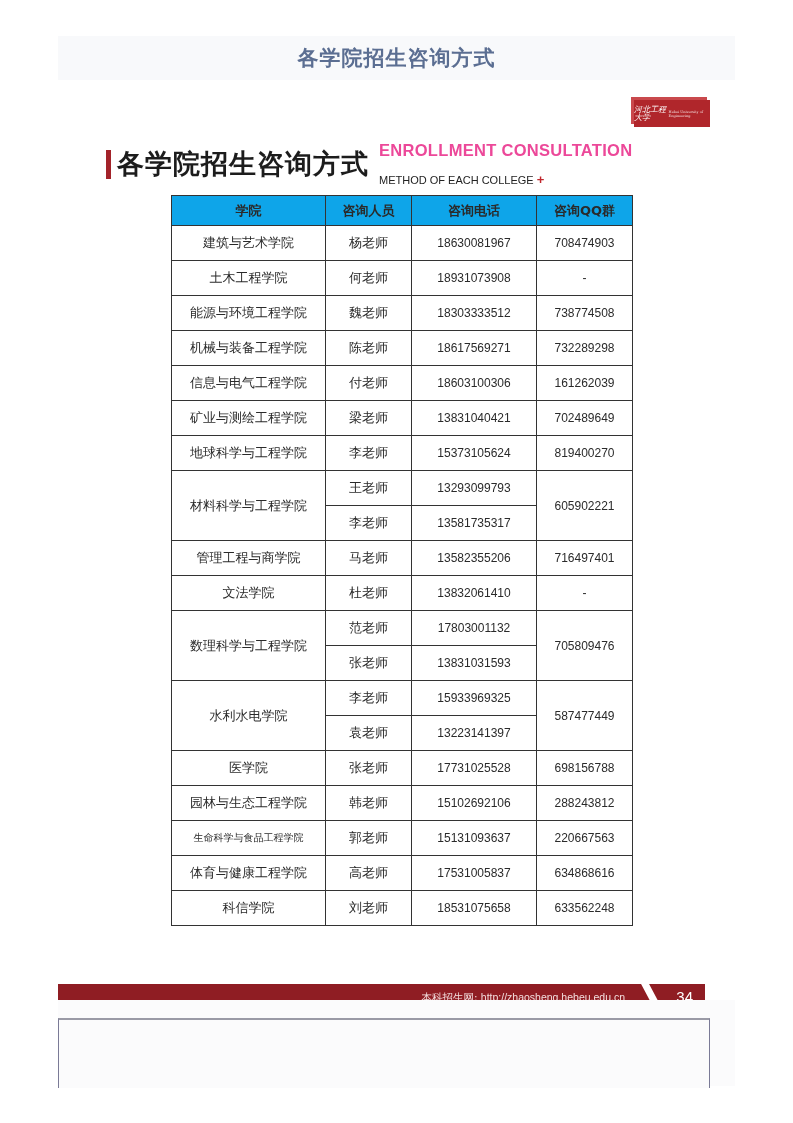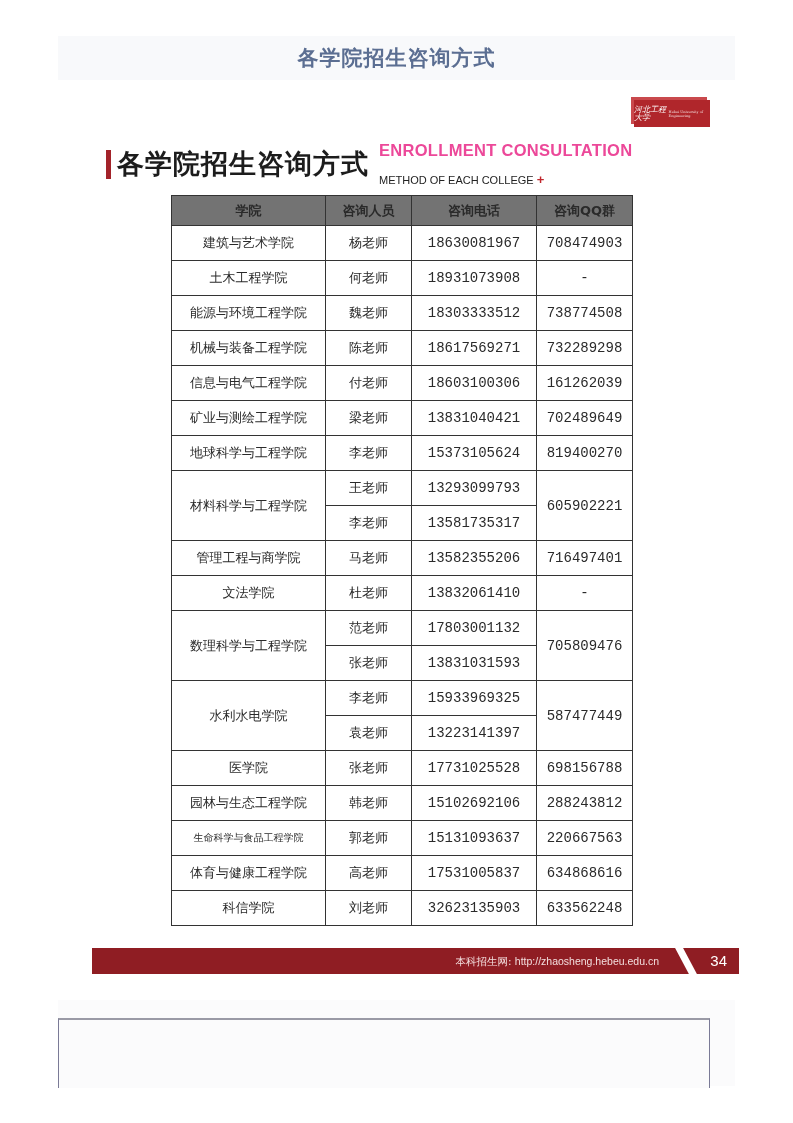--- a/index.html
+++ b/index.html
@@ -10,24 +10,24 @@
   .logo .sub { font-size:3.5px; font-style:normal; margin-top:2px; opacity:.85; }
   .heading { position:absolute; left:106px; top:148px; height:32px; display:flex; align-items:center; }
   .heading .bar { width:5px; height:29px; background:#a3232a; margin-right:6px; }
   .heading .cn { font-size:27px; font-weight:bold; color:#1c1c1c; letter-spacing:1px; }
   .heading .en { margin-left:10px; display:flex; flex-direction:column; line-height:1; }
   .heading .en .l1 { font-family:"Liberation Sans", sans-serif; font-weight:bold; font-size:16.5px; color:#ec4899; letter-spacing:.3px; }
   .heading .en .l2 { font-family:"Liberation Sans", sans-serif; font-size:11px; color:#222; margin-top:14px; }
   .heading .en .l2 .plus { color:#c0272d; font-weight:bold; font-size:13px; }
   table.contacts { position:absolute; left:171px; top:195px; border-collapse:collapse; width:461px; table-layout:fixed; }
   table.contacts th, table.contacts td { border:1.5px solid #333; text-align:center; vertical-align:middle; padding:0; font-size:13px; color:#2a2a2a; }
-  table.contacts th { background:#737373; height:29px; font-weight:bold; font-size:13px; }
+  table.contacts th { background:#0ea5e9; height:29px; font-weight:bold; font-size:13px; }
   table.contacts td { height:34px; }
-  table.contacts td.num { font-family:Liberation Mono, monospace; font-size:14px; }
-  .footer { position:absolute; left:58px; top:948px; width:647px; height:26px; background:#8f1d23;margin-left:34px; }
+  table.contacts td.num { font-family:Liberation Sans, sans-serif; font-size:12px; }
+  .footer { position:absolute; left:58px; top:984px; width:647px; height:26px; background:#8f1d23; }
   .footer .site { position:absolute; right:80px; top:0; height:26px; line-height:26px; color:#f3dede; font-size:10.5px; }
   .footer .site .url { font-family:"Liberation Sans", sans-serif; }
   .footer .slash { position:absolute; left:590px; top:-2px; width:8px; height:30px; background:#ffffff; transform:skewX(28deg); }
   .footer .page { position:absolute; right:12px; top:0; height:38px; line-height:26px; color:#ffffff; font-family:"Liberation Sans", sans-serif; font-size:15px; }
   .bottom-bg { position:absolute; left:58px; top:1000px; width:677px; height:86px; background:#fbfbfc; }
   .bottom-box { position:absolute; left:58px; top:1018px; width:650px; height:68px; border-top:2px solid #9a9aa6; border-left:1px solid #7a7a96; border-right:1px solid #7a7a96; background:#fbfbfc; }
 </style>
 </head>
 <body>
 
@@ -169,21 +169,21 @@
     </tr>
     <tr>
       <td>体育与健康工程学院</td>
       <td>高老师</td>
       <td class="num">17531005837</td>
       <td class="num">634868616</td>
     </tr>
     <tr>
       <td>科信学院</td>
       <td>刘老师</td>
-      <td class="num">32623135903</td>
+      <td class="num">18531075658</td>
       <td class="num">633562248</td>
     </tr>
   </tbody>
 </table>
 
 <div class="footer">
   <span class="site">
     <span>本科招生网:</span>
     <span class="url">http://zhaosheng.hebeu.edu.cn</span>
   </span>

